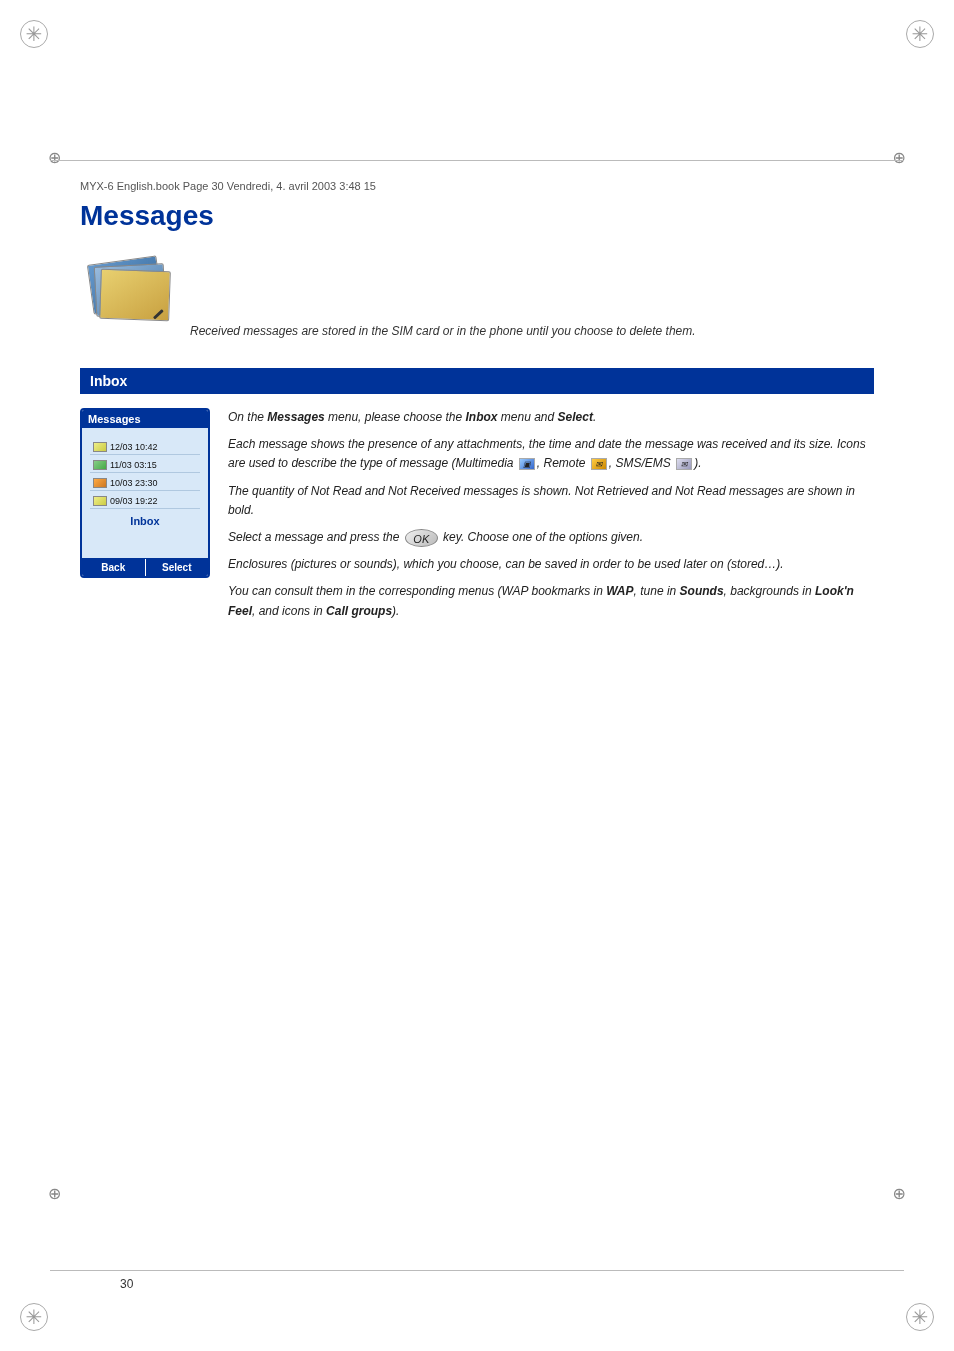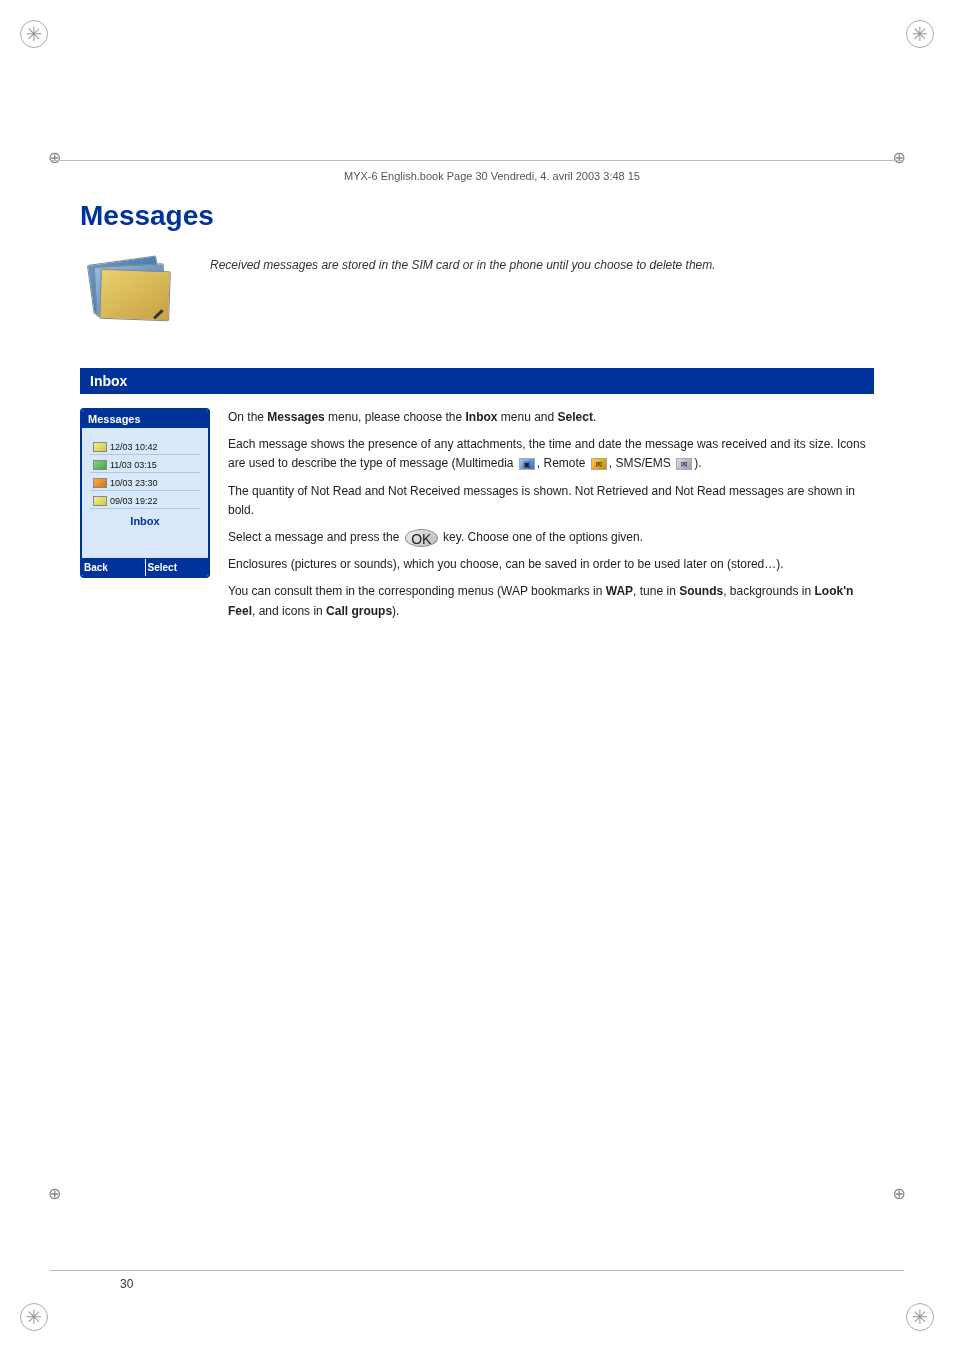--- a/index.html
+++ b/index.html
@@ -34,23 +34,22 @@
     .page-title {
       font-size: 28px;
       font-weight: bold;
       color: #003399;
       margin-bottom: 18px;
     }
 
     
     .intro-section {
       display: flex;
-      align-items: flex-start;
+      align-items: flex-end;
       margin-bottom: 28px;
-      gap: 20px;
     }
 
     .intro-text {
       font-size: 12px;
       font-style: italic;
       color: #333;
       padding-top: 6px;
       line-height: 1.5;
     }
 
@@ -119,38 +118,39 @@
     .soft-buttons {
       display: flex;
       border-top: 1px solid #003399;
     }
     .soft-btn {
       flex: 1;
       background: #003399;
       color: #fff;
       font-size: 10px;
       font-weight: bold;
-      text-align: left;
+      text-align: center;
       padding: 3px 2px;
       cursor: pointer;
     }
     .soft-btn:first-child {
       border-right: 1px solid #fff;
     }
 
     
     .instruction-text {
       flex: 1;
       font-size: 12px;
       line-height: 1.6;
       color: #222;
     }
 
     .instruction-text p {
       margin-bottom: 8px;
+      font-style: italic;
     }
 
     .instruction-text strong {
       font-weight: bold;
     }
 
     
     .inline-icon {
       display: inline-block;
       width: 16px;
@@ -290,21 +290,21 @@
   <div class="corner-bl-inner">
     <span style="font-size:16px;color:#888;">⊕</span>
   </div>
   <div class="corner-br-inner">
     <span style="font-size:16px;color:#888;">⊕</span>
   </div>
 
   <div class="border-line-top"></div>
   <div class="border-line-bottom"></div>
 
-  <div style="position:absolute;top:168px;left:50px;right:50px;text-align:center;">
+  <div style="position:absolute;top:178px;left:50px;right:50px;">
     <span style="font-size:11px;color:#555;margin-left:30px;">MYX-6 English.book  Page 30  Vendredi, 4. avril 2003  3:48 15</span>
   </div>
 
   <div class="main-content">
 
     <h1 class="page-title">Messages</h1>
 
     <div class="intro-section">
 
       <div class="messages-image">
@@ -368,21 +368,21 @@
         <p>
           Each message shows the presence of any attachments, the time and date the message was received and its size. Icons are used to describe the type of message (Multimedia <span class="inline-icon" style="background:linear-gradient(135deg,#99ccff,#3366cc);">▣</span>, Remote <span class="inline-icon" style="background:linear-gradient(135deg,#ffcc44,#cc8800);">✉</span>, SMS/EMS <span class="inline-icon" style="background:linear-gradient(135deg,#ddddee,#9999bb);">✉</span>).
         </p>
 
 
         <p>
           The quantity of Not Read and Not Received messages is shown. Not Retrieved and Not Read messages are shown in bold.
         </p>
 
         <p>
-          Select a message and press the <span class="inline-icon" style="width:33px;height:18px;border-radius:50%;border:1px solid #888;background:linear-gradient(135deg,#eee,#bbb);font-size:14px;line-height:18px;">OK</span> key. Choose one of the options given.
+          Select a message and press the <span class="inline-icon" style="width:33px;height:18px;border-radius:50%;border:1px solid #888;background:linear-gradient(135deg,#eee,#bbb);font-size:11px;line-height:18px;">OK</span> key. Choose one of the options given.
         </p>
 
         <p>
           Enclosures (pictures or sounds), which you choose, can be saved in order to be used later on (stored…).
         </p>
 
         <p>
           You can consult them in the corresponding menus (WAP bookmarks in <strong>WAP</strong>, tune in <strong>Sounds</strong>, backgrounds in <strong>Look'n Feel</strong>, and icons in <strong>Call groups</strong>).
         </p>
 

